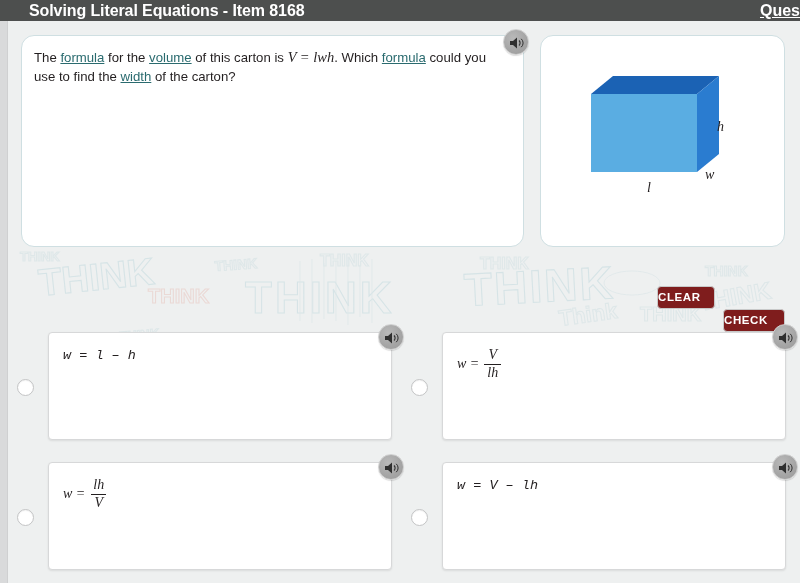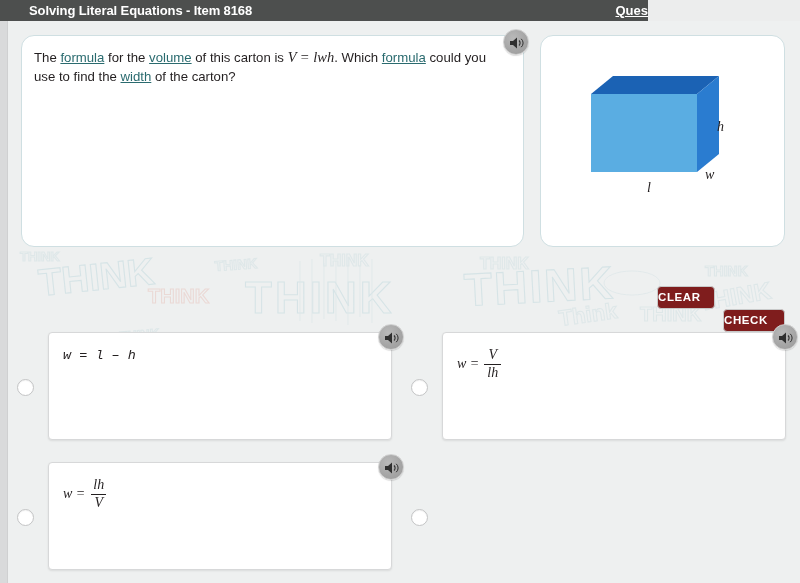--- a/index.html
+++ b/index.html
@@ -13,24 +13,24 @@
   body {
     font-family: "Liberation Sans", sans-serif;
     background: #eceded;
     position: relative;
   }
 
   
   #titlebar {
     position: absolute;
     left: 0; top: 0;
-    width: 648px; height: 21px;
+    width: 800px; height: 21px;
     background: #4d4f4e;
     color: #ffffff;
-    font-size: 13px;
+    font-size: 16px;
     font-weight: bold;
     line-height: 21px;
     white-space: nowrap;
     overflow: hidden;
   }
   #titlebar .tb-left  { position: absolute; left: 29px; top: 0; letter-spacing: -0.1px; }
   #titlebar .tb-right { position: absolute; right: 0px; top: 0; text-decoration: underline; }
 
   
   #stage {
@@ -298,14 +298,24 @@
     <div class="spk" style="right:-13px; top:-9px;">
       <svg width="16" height="14" viewBox="0 0 16 14">
         <path d="M1 5 H4 L8 1.5 V12.5 L4 9 H1 Z" fill="#2f2f2f"></path>
         <path d="M10 4.5 A3.4 3.4 0 0 1 10 9.5" stroke="#2f2f2f" stroke-width="1.1" fill="none"></path>
         <path d="M12.2 2.8 A5.6 5.6 0 0 1 12.2 11.2" stroke="#2f2f2f" stroke-width="1" fill="none"></path>
       </svg>
     </div>
   </div>
 
   <div class="radio" id="radio-d"></div>
+  <div class="opt" id="opt-d">
+    <div class="opt-body eq-plain">w = V – lh</div>
+    <div class="spk" style="right:-13px; top:-9px;">
+      <svg width="16" height="14" viewBox="0 0 16 14">
+        <path d="M1 5 H4 L8 1.5 V12.5 L4 9 H1 Z" fill="#2f2f2f"></path>
+        <path d="M10 4.5 A3.4 3.4 0 0 1 10 9.5" stroke="#2f2f2f" stroke-width="1.1" fill="none"></path>
+        <path d="M12.2 2.8 A5.6 5.6 0 0 1 12.2 11.2" stroke="#2f2f2f" stroke-width="1" fill="none"></path>
+      </svg>
+    </div>
+  </div>
 
 </div>
 
 </body></html>

